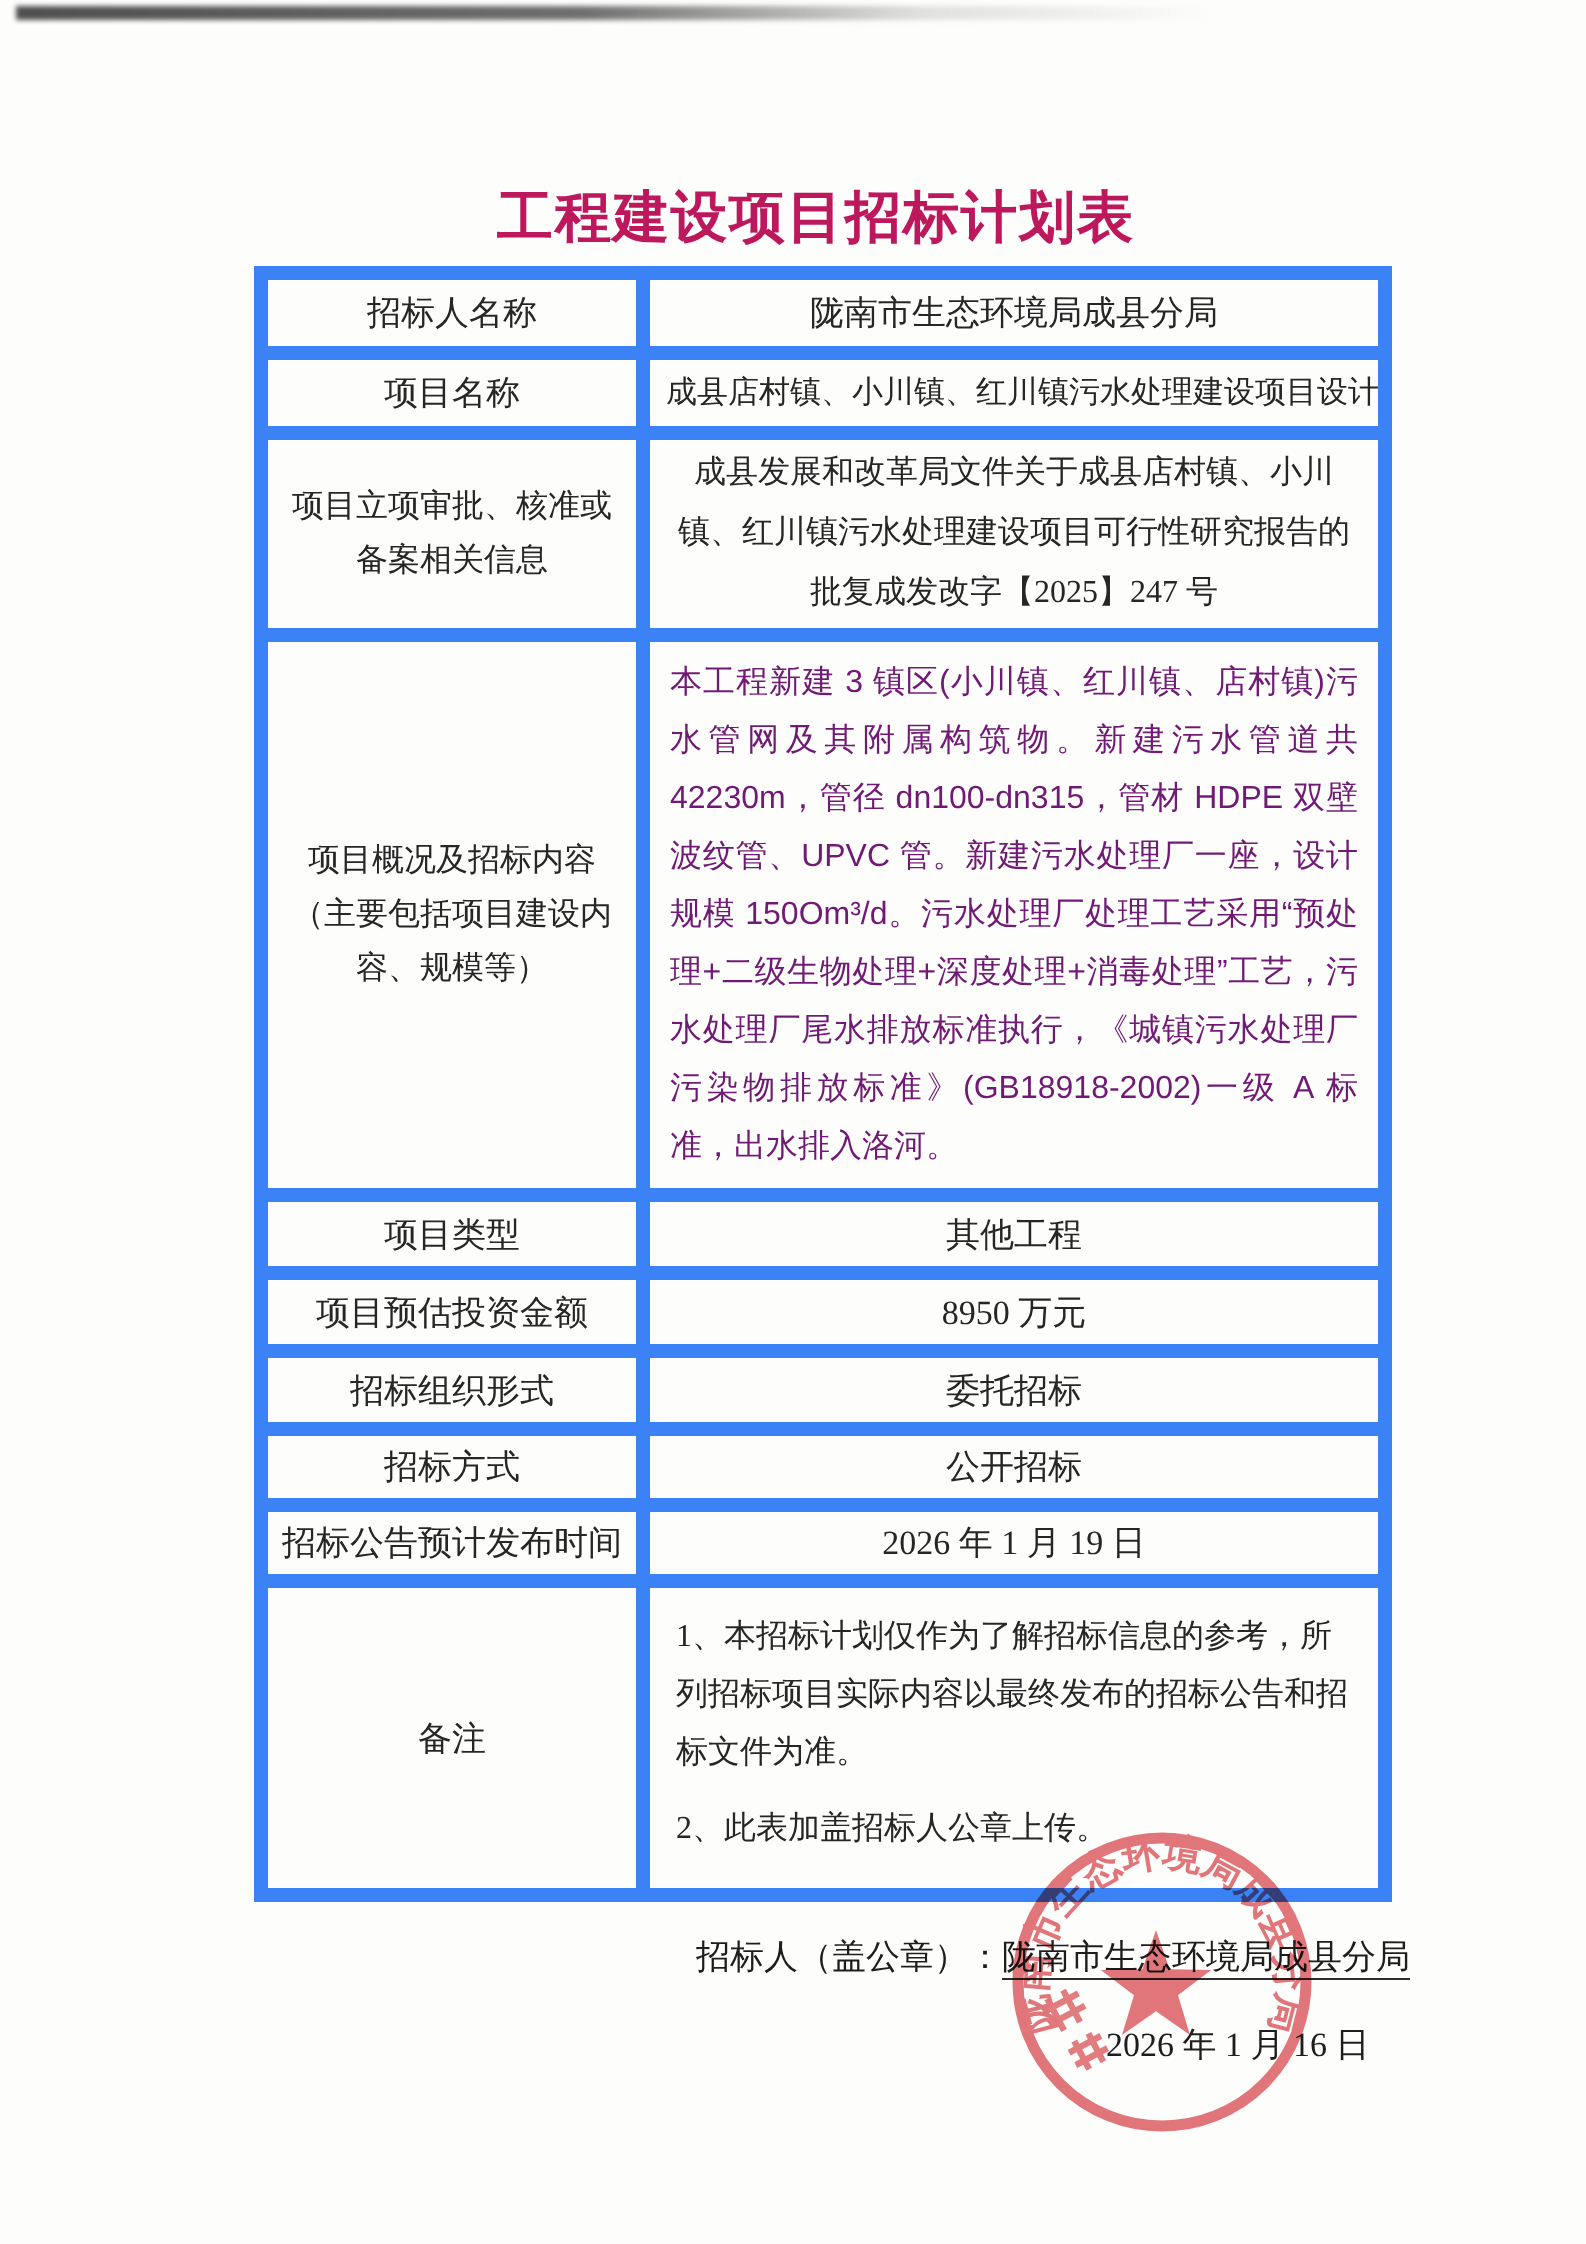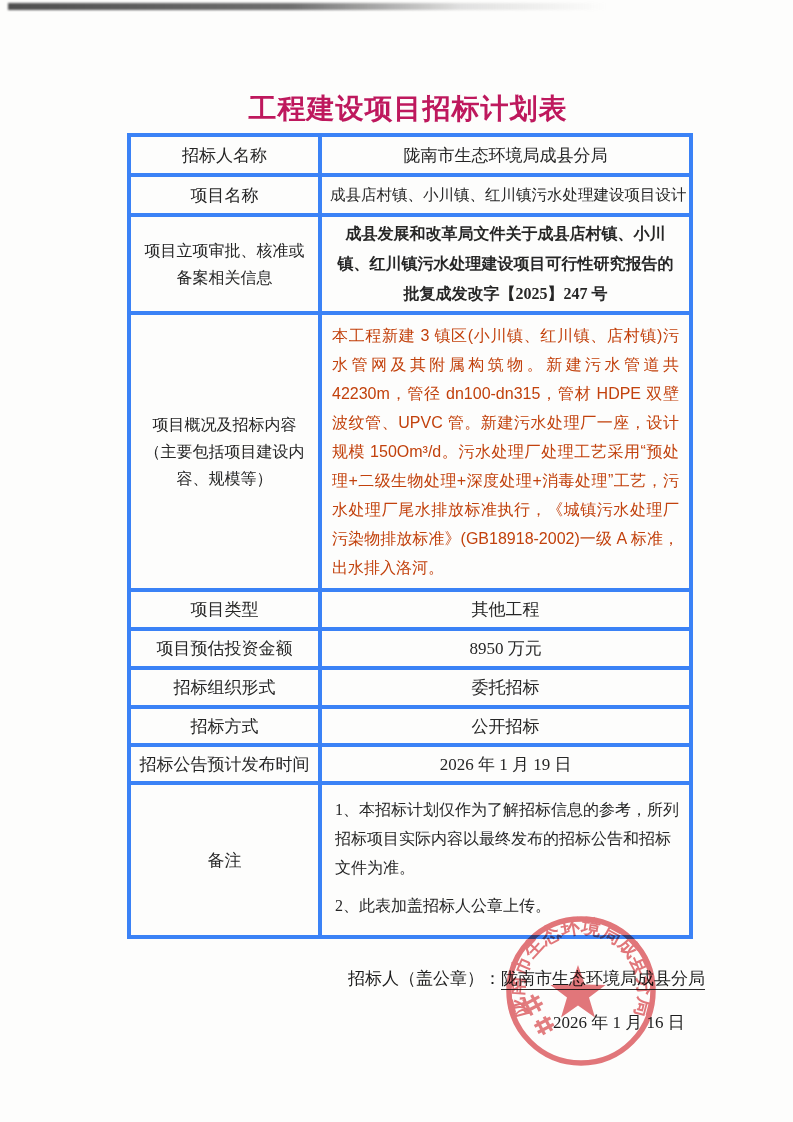--- a/index.html
+++ b/index.html
@@ -13,29 +13,29 @@
     background:linear-gradient(to right,#4f4f4f,#6f6f6f 45%,rgba(160,160,160,.3) 72%,rgba(200,200,200,0) 95%);
     filter:blur(1.2px);
   }
   .doc-title {
     position:absolute; top:90px; left:127px; width:562px;
     text-align:center; font-family:"Liberation Sans","DejaVu Sans",sans-serif;
     font-weight:bold; font-size:28px; letter-spacing:1px; color:#be185d;
   }
   .tbl-wrap { position:absolute; top:133px; left:127px; width:562px; }
   table.plan { border-collapse:collapse; table-layout:fixed; width:562px; }
-  table.plan td { border:4px solid #3b82f6; padding:0 6px; vertical-align:middle; }
+  table.plan td { border:7px solid #3b82f6; padding:0 6px; vertical-align:middle; }
   td.lbl { text-align:center; font-size:17px; color:#262626; }
   tr.multi td.lbl { font-size:16px; line-height:27px; padding:0 8px; }
   td.val { text-align:center; font-size:17px; color:#262626; }
   td.val.fit { font-size:15.5px; white-space:nowrap; padding:0 8px; }
-  td.val.approval { font-size:16px; line-height:30px; padding:2px 10px; text-align:center;font-weight:bold; }
+  td.val.approval { font-size:16px; line-height:30px; padding:2px 10px; text-align:center; }
   td.val.overview {
     font-family:"Liberation Sans","DejaVu Sans",sans-serif;
-    font-size:16px; line-height:29px; text-align:justify; padding:6px 10px; color:#c2410c;
+    font-size:16px; line-height:29px; text-align:justify; padding:6px 10px; color:#701a75;
   }
   td.val.remark { font-size:16px; line-height:29px; text-align:left; padding:10px 10px 6px 13px; vertical-align:top; }
   td.val.remark p { margin:0 0 9px 0; }
   tr.h40 { height:40px; } tr.h92 { height:92px; } tr.h231 { height:231px; }
   tr.h39 { height:39px; } tr.h38 { height:38px; } tr.h118 { height:118px; }
   .signer { position:absolute; top:967px; left:348px; font-size:17px; color:#1d1d1d; white-space:nowrap; }
   .signer-name { border-bottom:1.5px solid #2c2c2c; padding-bottom:1px; }
   .footer-date { position:absolute; top:1011px; left:553px; font-size:17px; color:#1d1d1d; white-space:nowrap; }
   .stamp {
     position:absolute; left:502px; top:912px; width:158px; height:158px;

